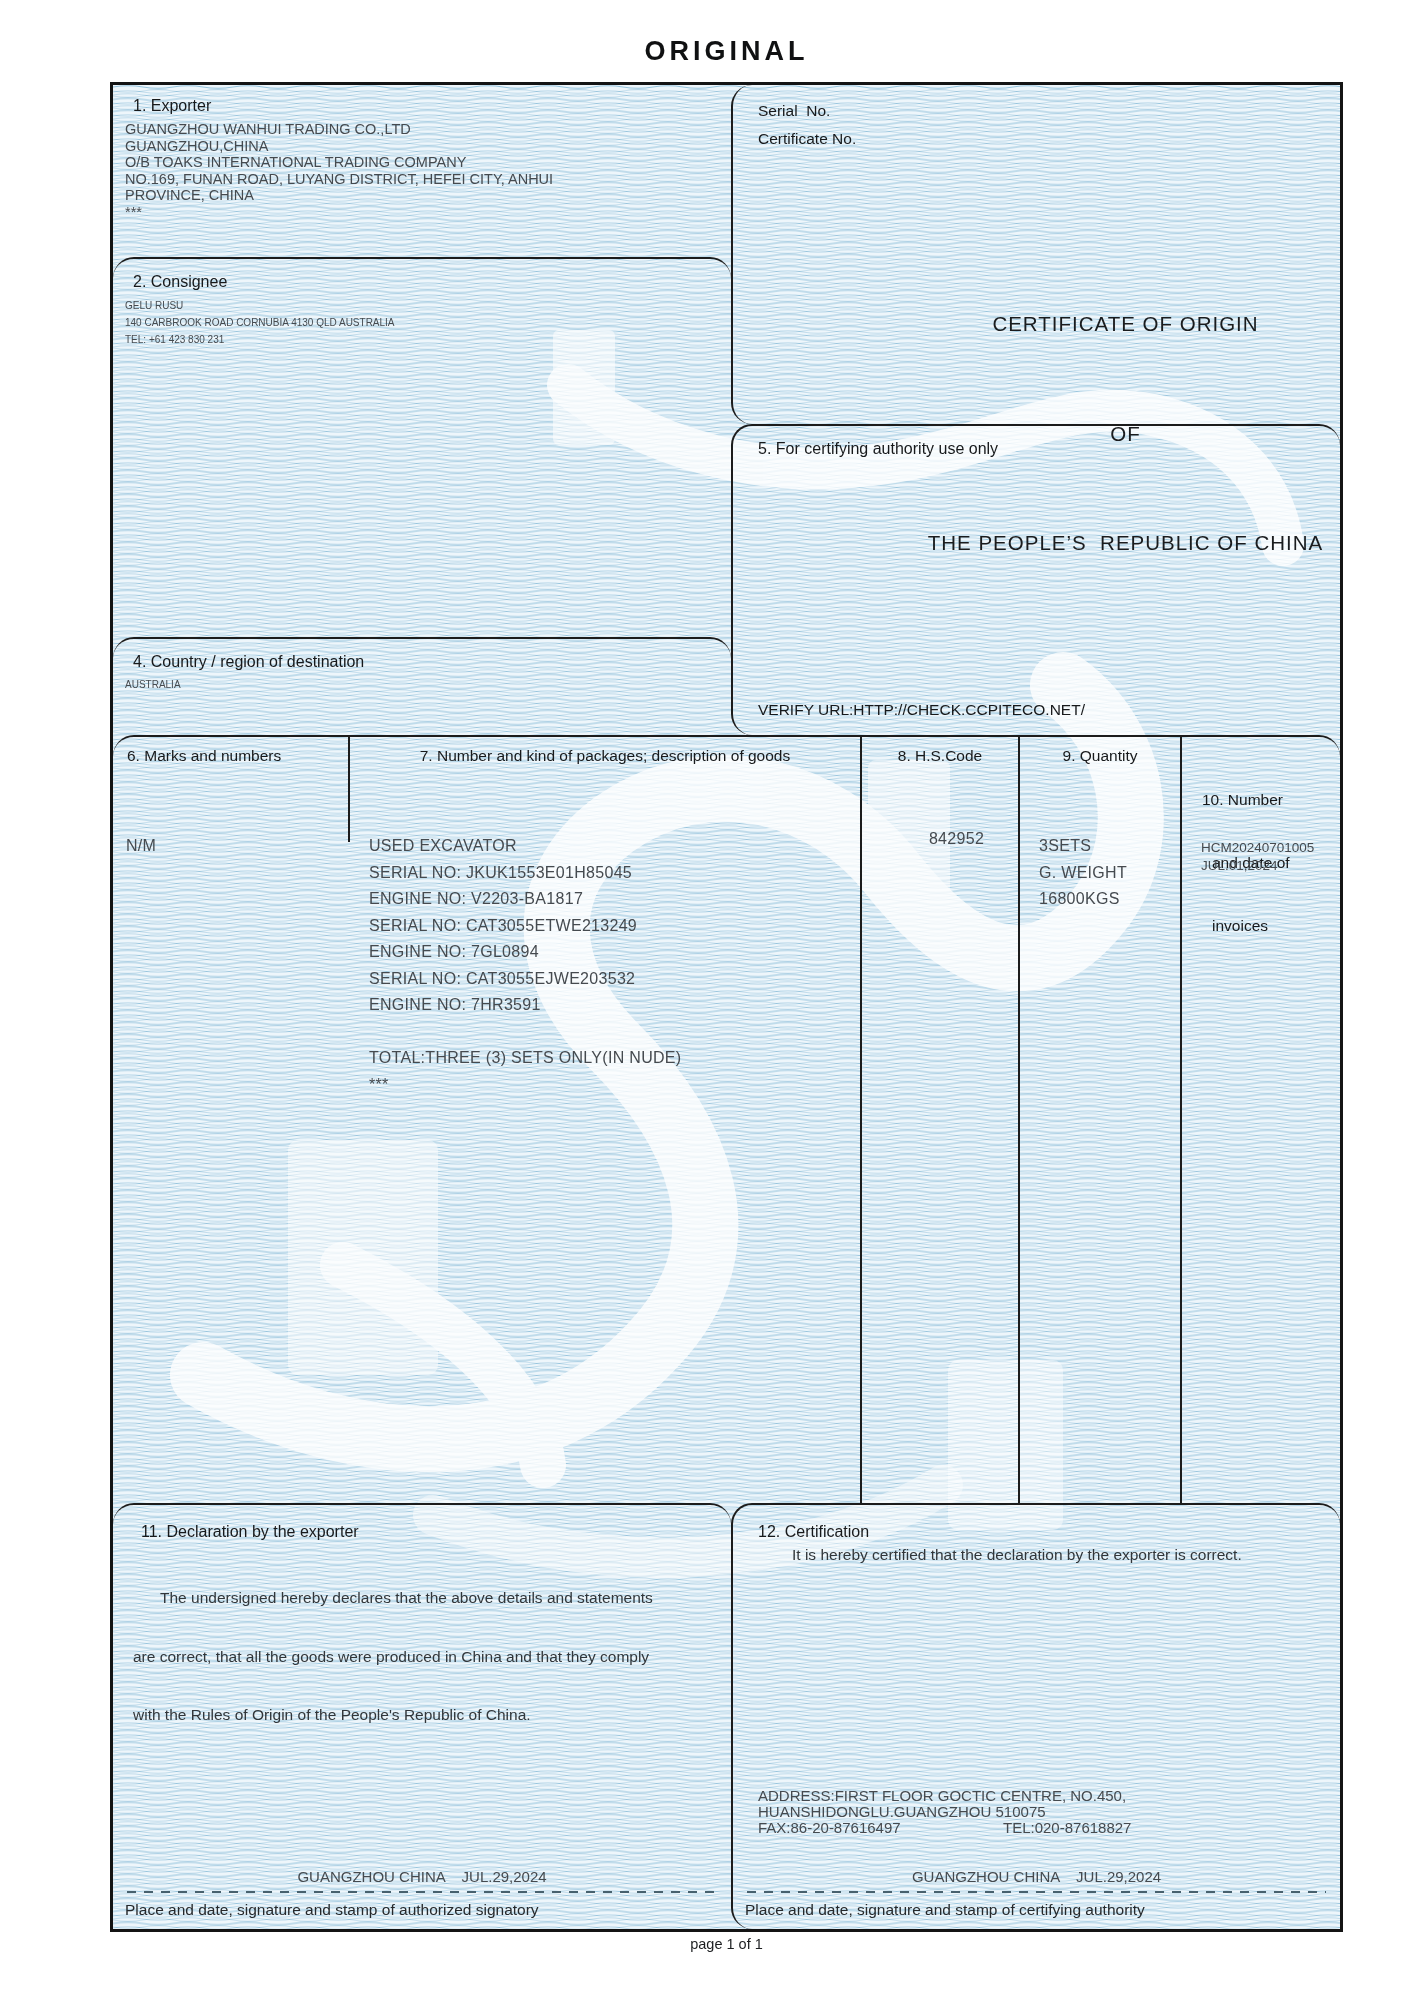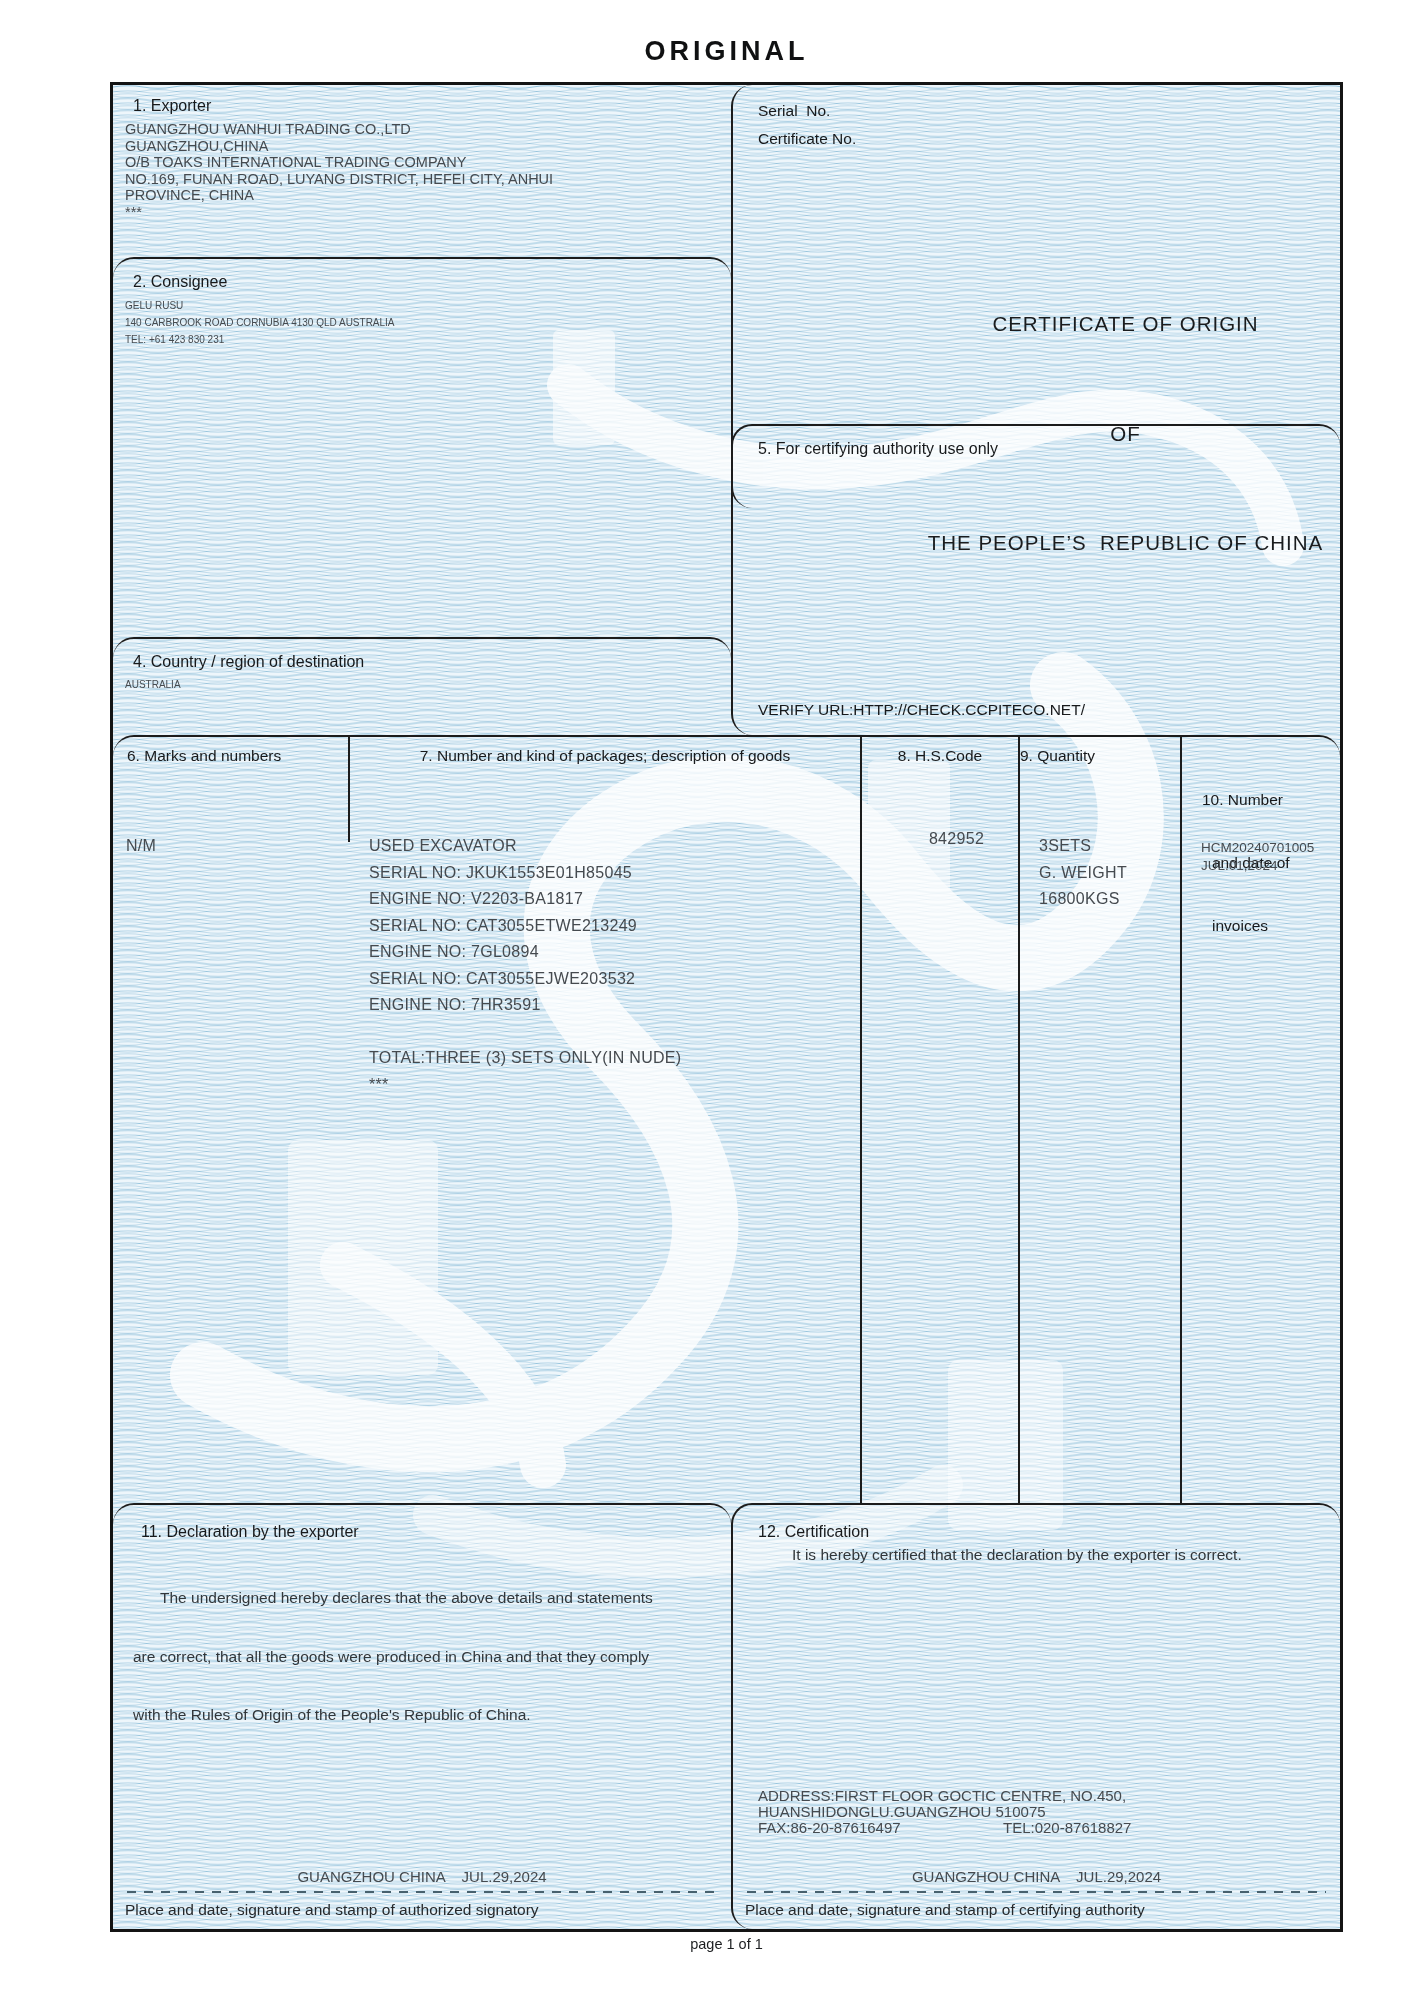--- a/index.html
+++ b/index.html
@@ -84,21 +84,21 @@
   <div class="cell" style="left:0;top:0;width:618px;height:172px;padding:12px 10px 0 12px;">
     <div class="label"><span class="ind"></span><span>1. Exporter</span></div>
     <div class="t mt6">GUANGZHOU WANHUI TRADING CO.,LTD</div>
     <div class="t">GUANGZHOU,CHINA</div>
     <div class="t">O/B TOAKS INTERNATIONAL TRADING COMPANY</div>
     <div class="t">NO.169, FUNAN ROAD, LUYANG DISTRICT, HEFEI CITY, ANHUI</div>
     <div class="t">PROVINCE, CHINA</div>
     <div class="t">***</div>
   </div>
 
-  <div class="cell bl" style="left:618px;top:0;width:609px;height:423px;padding:12px 0 0 25px;">
+  <div class="cell bl" style="left:618px;top:0;width:609px;height:339px;padding:12px 0 0 25px;">
     <div class="serial-label">Serial  No.</div>
     <div class="serial-label">Certificate No.</div>
     <div class="coo-title">
       <div>CERTIFICATE OF ORIGIN</div>
       <div>OF</div>
       <div>THE PEOPLE’S  REPUBLIC OF CHINA</div>
     </div>
   </div>
 
   <div class="cell bt" style="left:0;top:172px;width:618px;height:167px;padding:14px 10px 0 12px;">
@@ -121,21 +121,21 @@
 
   <div class="cell bt" style="left:0;top:650px;width:1227px;height:768px;">
     <div class="vline" style="left:235px;height:105px;"></div>
     <div class="vline" style="left:747px;height:768px;"></div>
     <div class="vline" style="left:905px;height:768px;"></div>
     <div class="vline" style="left:1067px;height:768px;"></div>
 
     <div class="th" style="left:14px;width:215px;">6. Marks and numbers</div>
     <div class="th" style="left:237px;width:510px;text-align:center;">7. Number and kind of packages; description of goods</div>
     <div class="th" style="left:749px;width:156px;text-align:center;">8. H.S.Code</div>
-    <div class="th" style="left:907px;width:160px;">9. Quantity</div>
+    <div class="th" style="left:907px;width:160px;text-align:center;">9. Quantity</div>
     <div class="th" style="left:1089px;width:134px;line-height:21px;">
       <div>10. Number</div>
       <div style="padding-left:10px;">and date of</div>
       <div style="padding-left:10px;">invoices</div>
     </div>
 
     <div class="cell" style="left:13px;top:96px;width:210px;">
       <div class="gline">N/M</div>
     </div>
 

